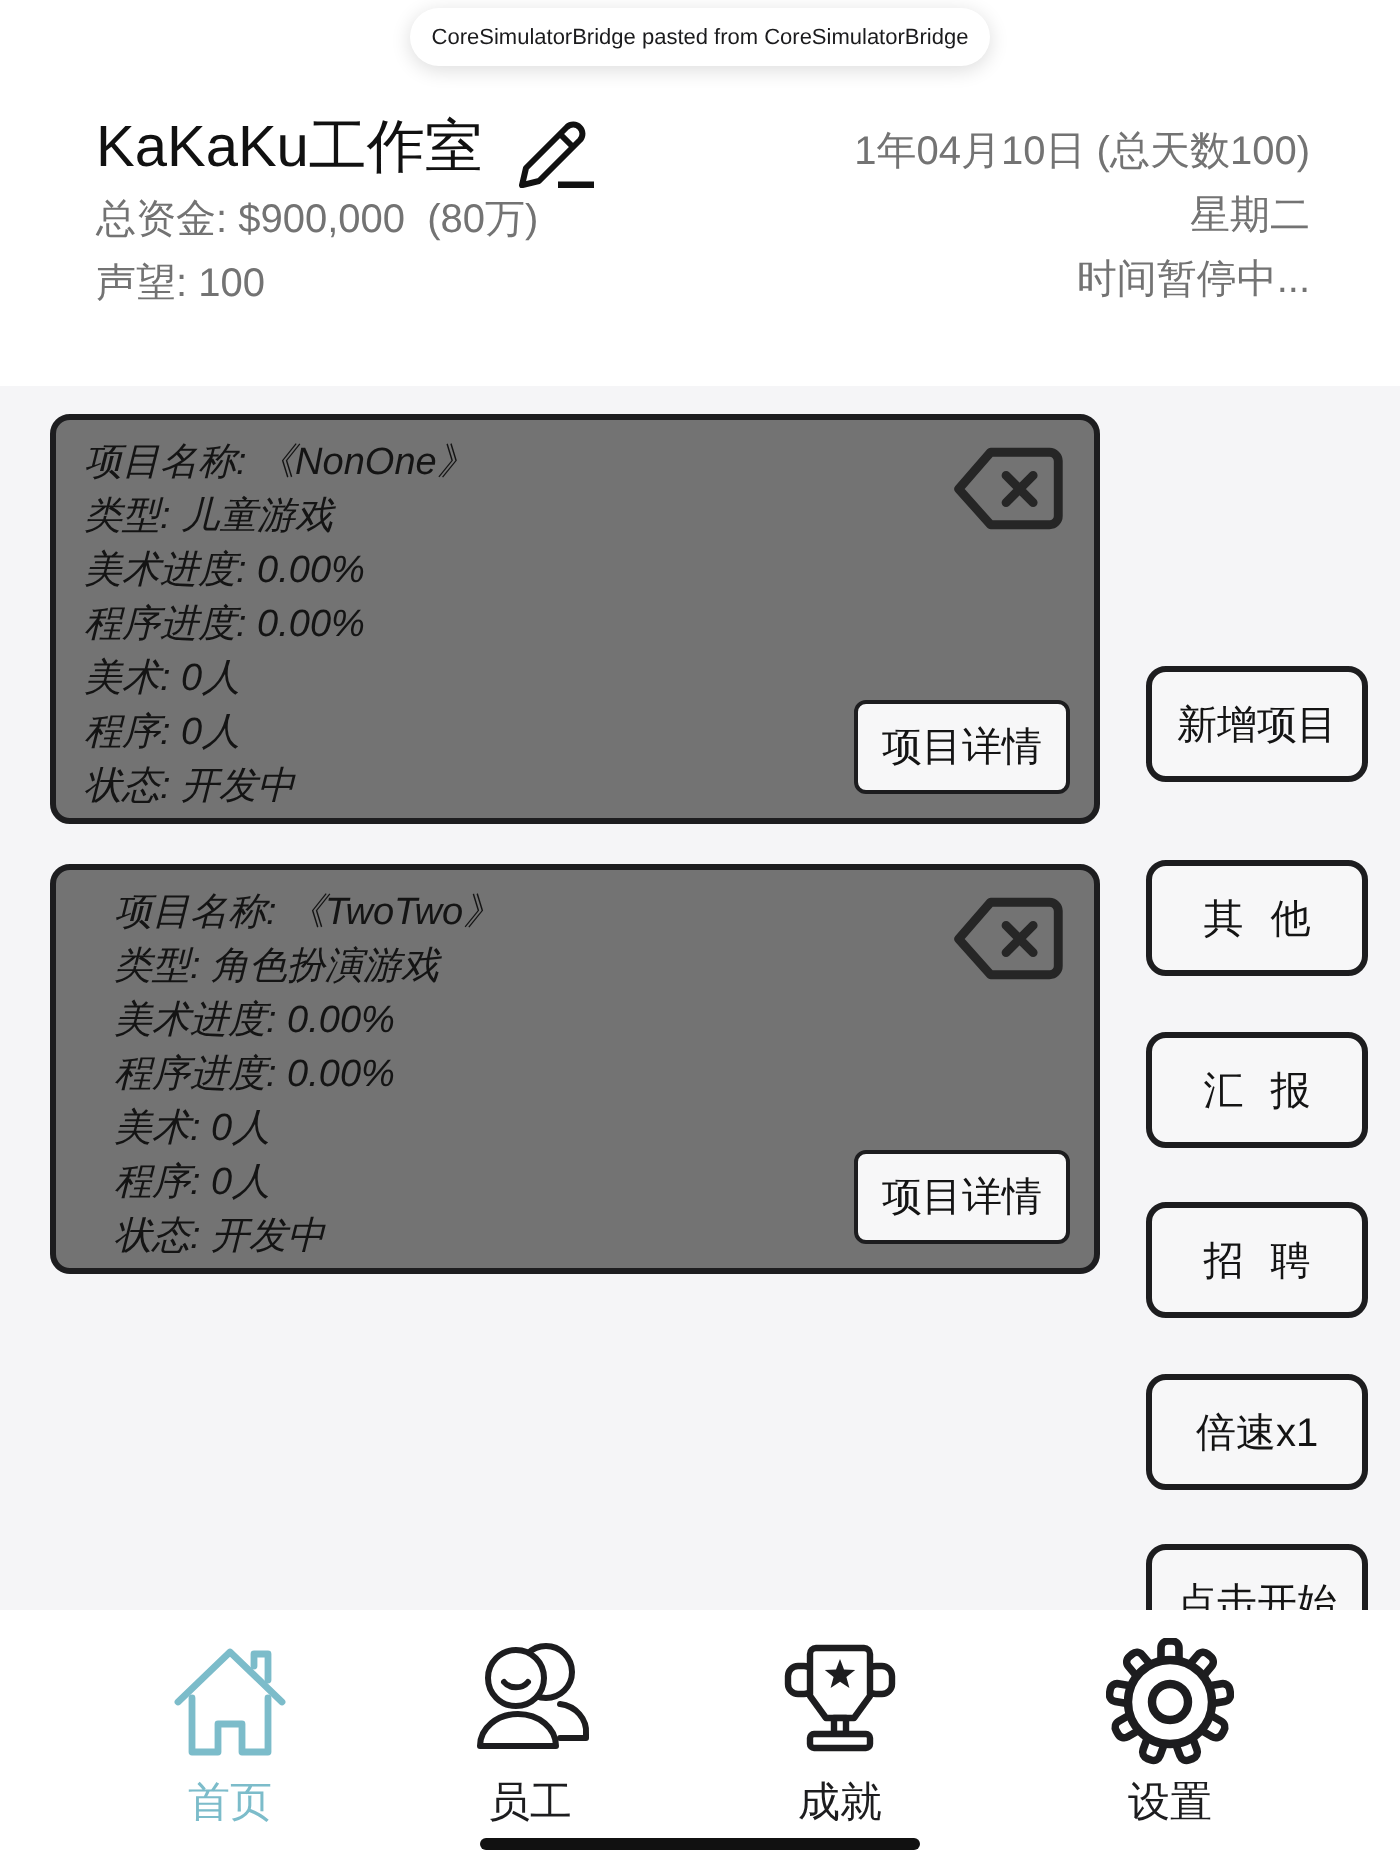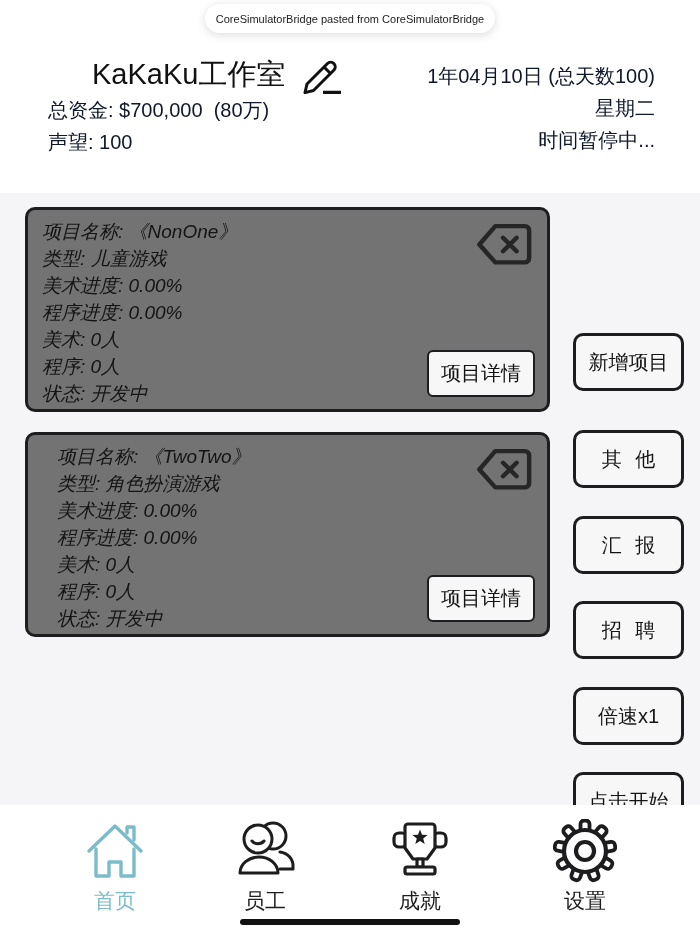--- a/index.html
+++ b/index.html
@@ -18,24 +18,24 @@
     display:flex; align-items:center; justify-content:center;
     font-size:11px; font-weight:normal; color:#1b1b1d; white-space:nowrap;
   }
 
   
   .header {
     position:absolute; top:0; left:0; width:700px; height:193px;
     background:#ffffff; padding:52px 45px 0 48px;
     display:flex; justify-content:space-between;
   }
-  .title-row { display:flex; align-items:flex-end; gap:14px; height:42px;margin-left:44px; }
+  .title-row { display:flex; align-items:flex-end; gap:14px; height:42px; }
   .studio-name { font-size:29px; color:#111; line-height:40px; }
   .edit-btn { width:46px; height:40px; cursor:pointer; }
-  .hline { font-size:20px; line-height:32px; color:#0f172a; white-space:pre; }
+  .hline { font-size:20px; line-height:32px; color:#737373; white-space:pre; }
   .header-right { text-align:right; margin-top:8px; }
 
   
   .main {
     position:absolute; top:193px; left:0; width:700px; height:612px;
     background:#f5f5f7; overflow:hidden;
   }
   .card {
     position:absolute; left:25px; width:525px; height:205px;
     background:#737373; border:3px solid #1d1d1f; border-radius:10px;
@@ -91,21 +91,21 @@
       <div class="title-row">
         <span class="studio-name">KaKaKu工作室</span>
         <span class="edit-btn">
           <svg width="46" height="40" viewBox="0 0 46 40">
             <path d="M8 30 L28.5 9.5 a4.6 4.6 0 0 1 6.5 6.5 L14.5 36.5 L6 38.6 Z" fill="none" stroke="#111" stroke-width="3" stroke-linejoin="round"></path>
             <path d="M25 13 l6.5 6.5" fill="none" stroke="#111" stroke-width="3"></path>
             <path d="M24 38.5 h18" stroke="#111" stroke-width="3.5"></path>
           </svg>
         </span>
       </div>
-      <div class="hline">总资金: $700,000  (80万)</div>
+      <div class="hline">总资金: $900,000  (80万)</div>
       <div class="hline">声望: 100</div>
     </div>
     <div class="header-right">
       <div class="hline">1年04月10日 (总天数100)</div>
       <div class="hline">星期二</div>
       <div class="hline">时间暂停中...</div>
     </div>
   </div>
 
   <div class="banner">CoreSimulatorBridge pasted from CoreSimulatorBridge</div>

